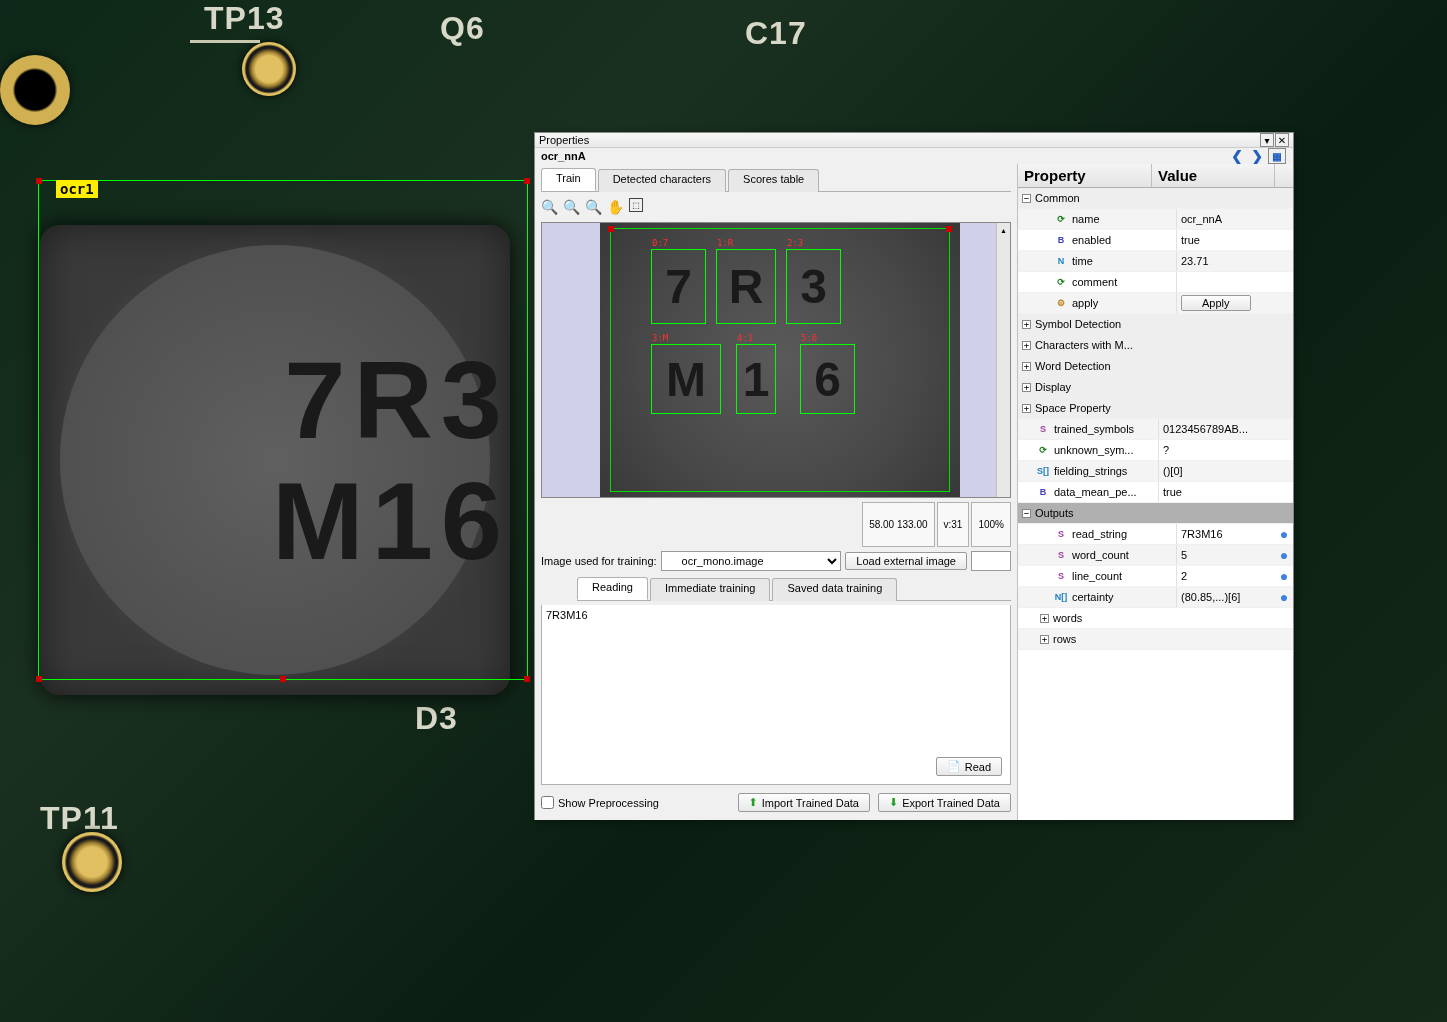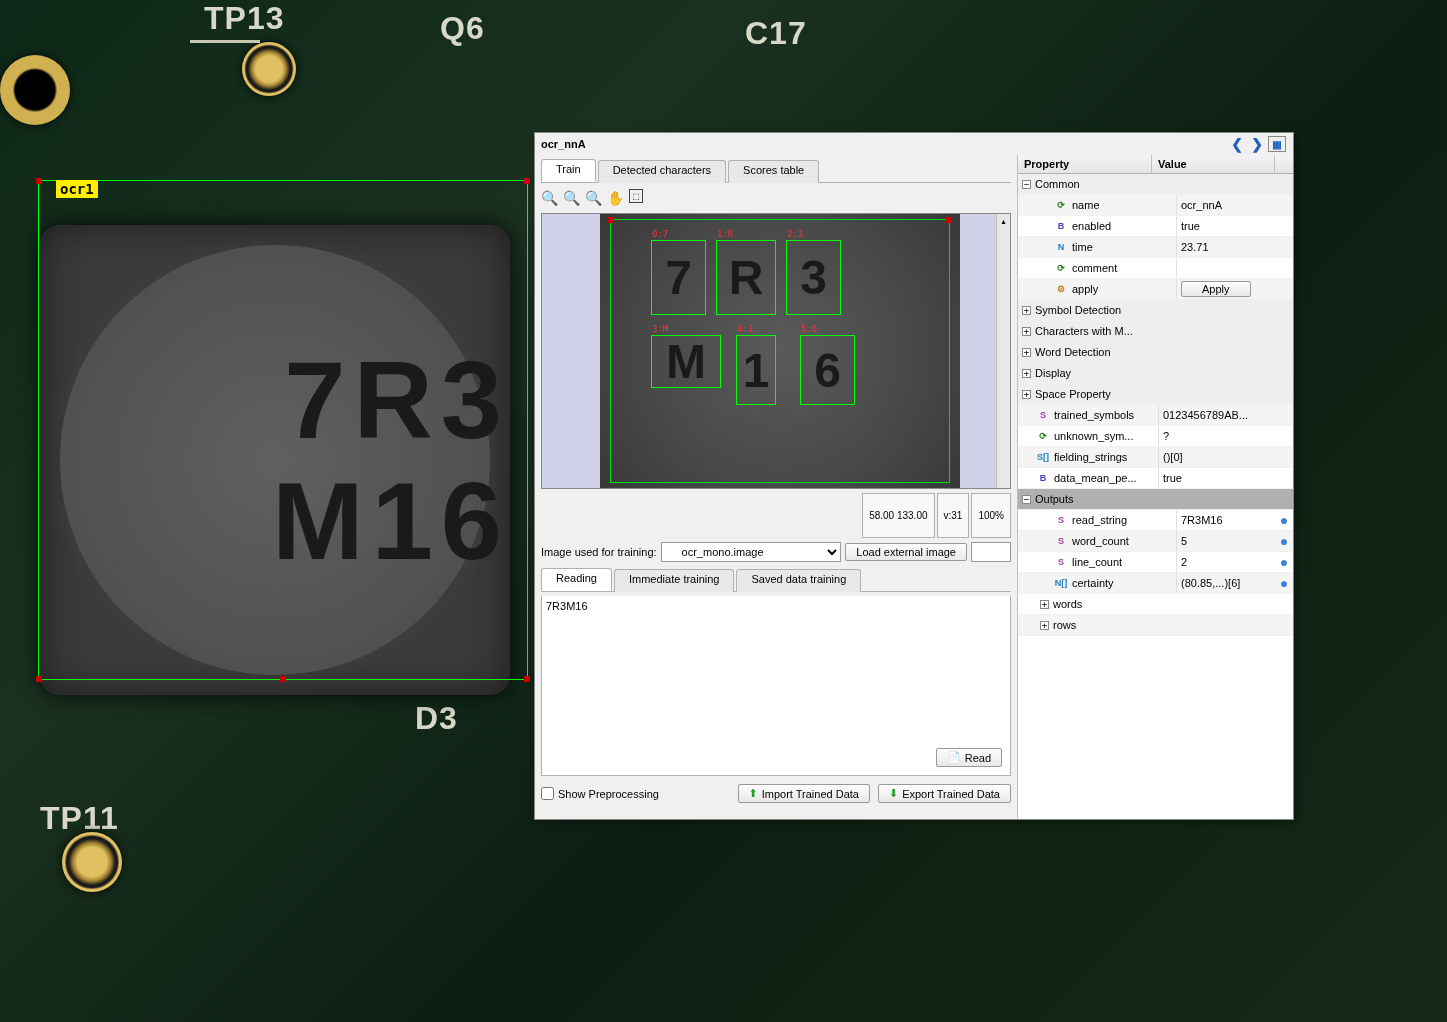--- a/index.html
+++ b/index.html
@@ -253,20 +253,21 @@
   background: #fff;
   height: 20px;
   width: 40px;
 }
 
 .subtabs {
   display: flex;
   border-bottom: 1px solid #b0b0b0;
   height: 24px;
   margin-top: 2px;
+  margin-left: 36px;
 }
 .reading-area {
   border: 1px solid #b0b0b0;
   border-top: none;
   background: #fff;
   height: 180px;
   padding: 4px;
   position: relative;
   font-size: 11px;
 }
@@ -289,21 +290,21 @@
 .right-pane {
   flex: 1;
   border-left: 1px solid #c0c0c0;
   background: #fff;
   overflow: auto;
 }
 .prop-header {
   display: flex;
   background: linear-gradient(#f4f4f4, #e4e4e4);
   border-bottom: 1px solid #b0b0b0;
-  font-size: 11px;
+  font-size: 15px;
   font-weight: bold;
 }
 .prop-header > div { padding: 3px 6px; border-right: 1px solid #c0c0c0; }
 .col-prop { width: 134px; }
 .col-val { flex: 1; }
 .col-dot { width: 18px; border-right: none !important; }
 
 .prop-row {
   display: flex;
   align-items: center;
@@ -402,20 +403,26 @@
 <div class="roi-box">
   <div class="roi-handle" style="left:-3px; top:-3px;"></div>
   <div class="roi-handle" style="right:-3px; top:-3px;"></div>
   <div class="roi-handle" style="left:-3px; bottom:-3px;"></div>
   <div class="roi-handle" style="right:-3px; bottom:-3px;"></div>
   <div class="roi-handle" style="left:50%; bottom:-3px; margin-left:-3px;"></div>
 </div>
 <div class="roi-label">ocr1</div>
 
 <div class="panel">
+  <div class="panel-titlebar">
+    <span>Properties</span>
+    <span class="spacer"></span>
+    <span class="titlebtn">▾</span>
+    <span class="titlebtn">✕</span>
+  </div>
   <div class="panel-header">
     <span>ocr_nnA</span>
     <span class="spacer"></span>
     <span class="navbtn">❮</span>
     <span class="navbtn">❯</span>
     <span class="navbtn" style="border:1px solid #888; font-size:10px;">▦</span>
   </div>
 
   <div class="panel-body">
 
@@ -447,21 +454,21 @@
             </div>
             <div class="char-box" style="left:105px; top:20px; width:60px; height:75px;">
               <div class="char-label" style="top:-12px; left:0;">1:R</div>
               <div class="char-glyph">R</div>
             </div>
             <div class="char-box" style="left:175px; top:20px; width:55px; height:75px;">
               <div class="char-label" style="top:-12px; left:0;">2:3</div>
               <div class="char-glyph">3</div>
             </div>
 
-            <div class="char-box" style="left:40px; top:115px; width:70px; height:53px;">
+            <div class="char-box" style="left:40px; top:115px; width:70px; height:70px;">
               <div class="char-label" style="top:-12px; left:0;">3:M</div>
               <div class="char-glyph">M</div>
             </div>
             <div class="char-box" style="left:125px; top:115px; width:40px; height:70px;">
               <div class="char-label" style="top:-12px; left:0;">4:1</div>
               <div class="char-glyph">1</div>
             </div>
             <div class="char-box" style="left:189px; top:115px; width:55px; height:70px;">
               <div class="char-label" style="top:-12px; left:0;">5:6</div>
               <div class="char-glyph">6</div>

